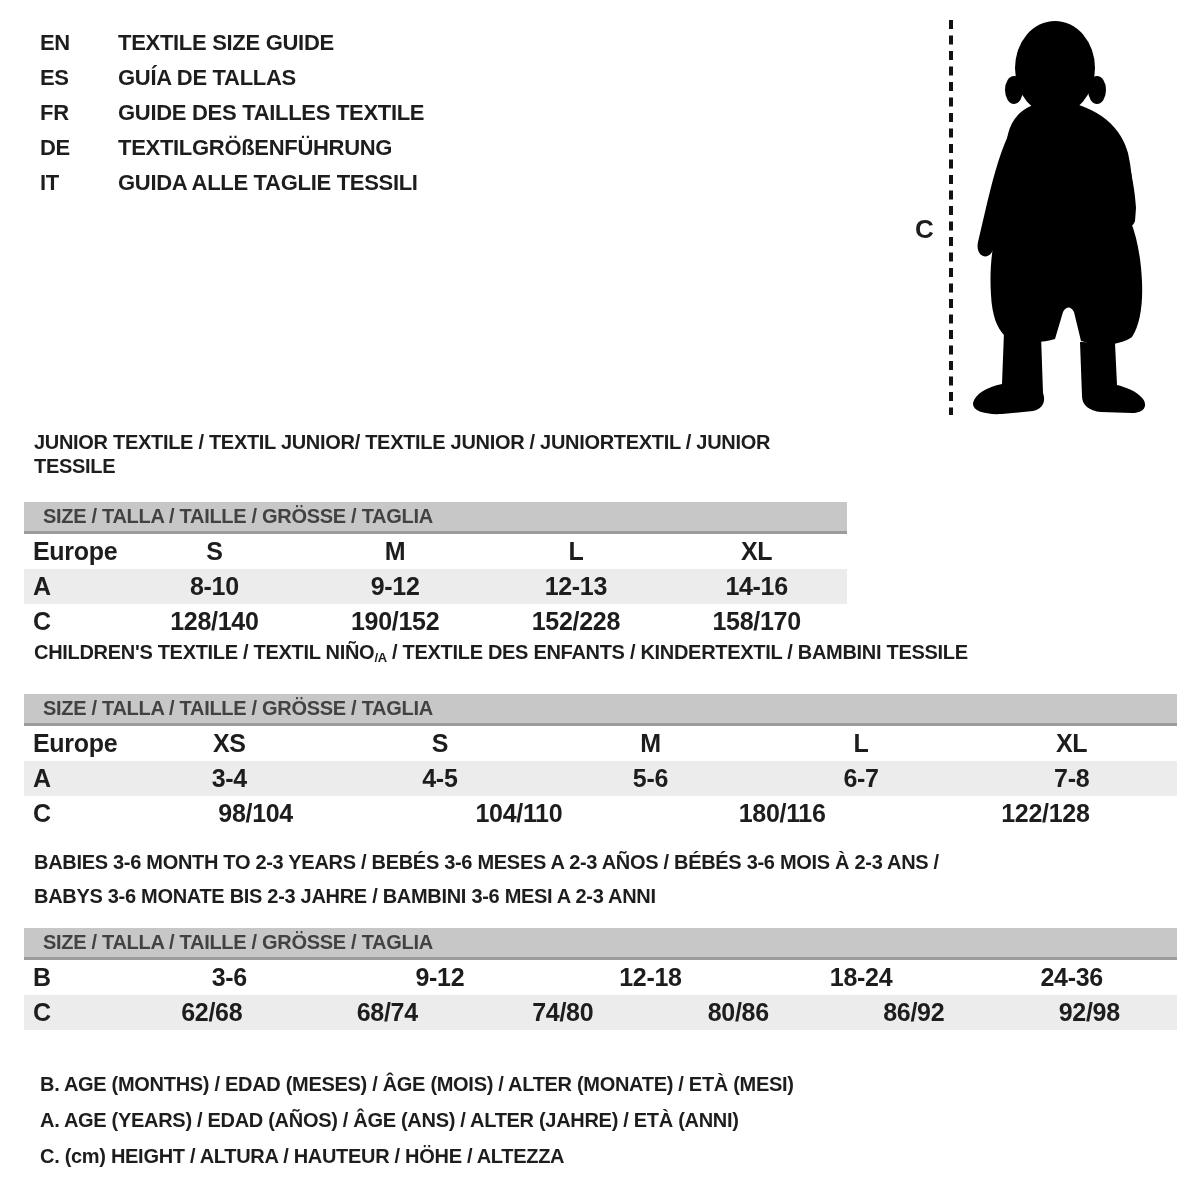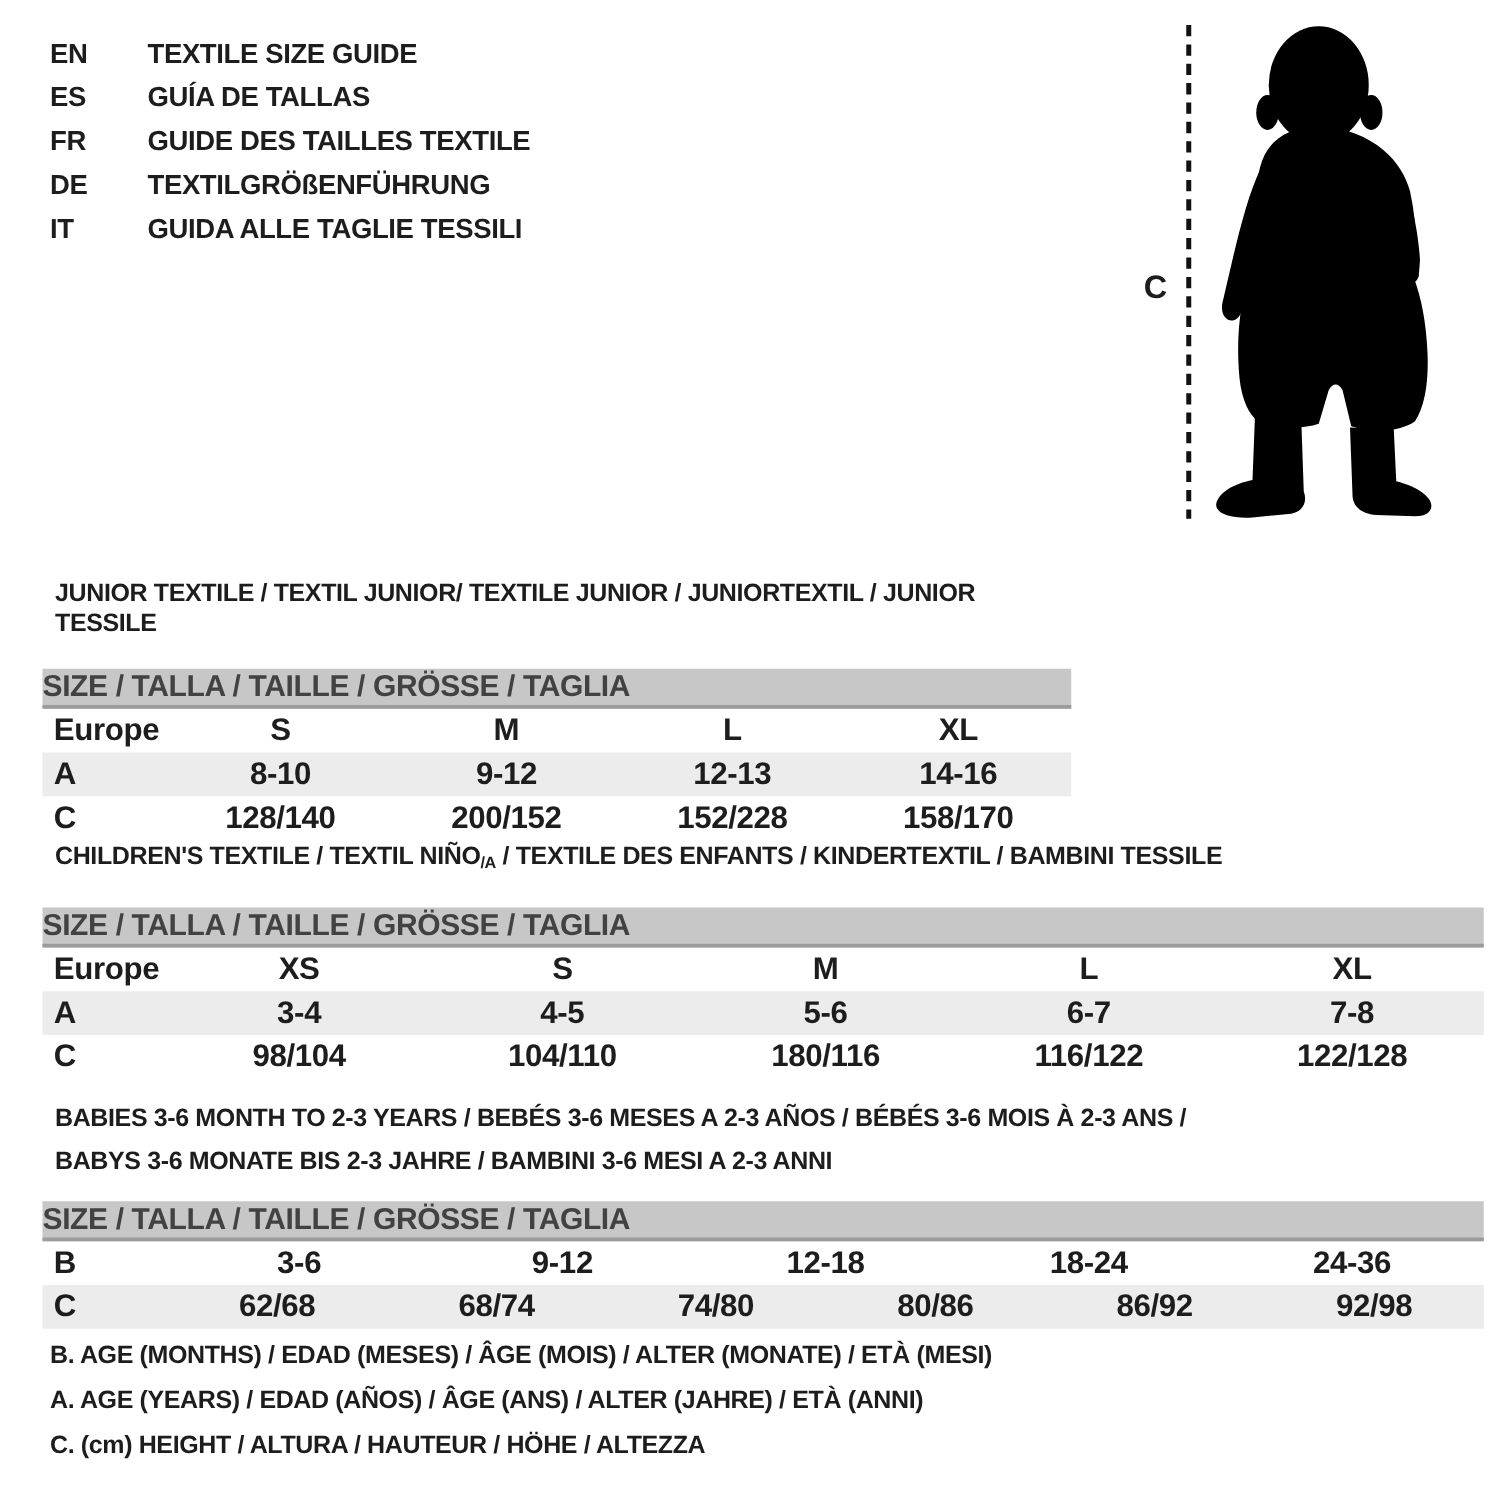--- a/index.html
+++ b/index.html
@@ -29,40 +29,40 @@
     font-size: 22px;
     line-height: 22px;
   }
 
   
   .figure-block { position: absolute; left: 905px; top: 10px; width: 245px; height: 412px; }
   .figure-block svg { position: absolute; left: 0; top: 0; }
   .c-label { position: absolute; left: 10px; top: 204px; font-size: 26px; }
 
   
-  .section { position: absolute; left: 34px; margin-top: 33px; }
+  .section { position: absolute; left: 24px; }
   .section-junior   { top: 430px; width: 823px; }
   .section-children { top: 640px; width: 1153px; }
   .section-babies   { top: 845px; width: 1153px; }
 
   .table-title {
     font-size: 20px;
     line-height: 24px;
     margin: 0 0 24px 10px;
   }
   .section-babies .table-title { line-height: 34px; margin: 0 0 15px 10px; }
   .title-sub { font-size: 13px; vertical-align: -3px; }
 
   .size-bar {
     height: 29px;
     line-height: 29px;
     background: #c7c7c7;
     border-bottom: 3px solid #9c9c9c;
-    padding-left: 0;
-    font-size: 24px;
+    padding-left: 19px;
+    font-size: 20px;
     color: #424242;
   }
 
   .t-row { display: flex; height: 35px; line-height: 35px; font-size: 25px; }
   .t-row.stripe { background: #ececec; }
   .t-label { width: 100px; padding-left: 9px; box-sizing: border-box; }
   .t-cell { flex: 1; text-align: center; }
 
   
   .legend-block { position: absolute; left: 40px; top: 1066px; font-size: 20px; line-height: 36px; }
@@ -124,21 +124,21 @@
     <div class="t-row stripe">
       <div class="t-label">A</div>
       <div class="t-cell">8-10</div>
       <div class="t-cell">9-12</div>
       <div class="t-cell">12-13</div>
       <div class="t-cell">14-16</div>
     </div>
     <div class="t-row">
       <div class="t-label">C</div>
       <div class="t-cell">128/140</div>
-      <div class="t-cell">200/152</div>
+      <div class="t-cell">190/152</div>
       <div class="t-cell">152/228</div>
       <div class="t-cell">158/170</div>
     </div>
   </div>
 
   <div class="section section-children">
     <h2 class="table-title"><span>CHILDREN'S TEXTILE / TEXTIL NIÑO</span><span class="title-sub">/A</span><span> / TEXTILE DES ENFANTS / KINDERTEXTIL / BAMBINI TESSILE</span></h2>
     <div class="size-bar">SIZE / TALLA / TAILLE / GRÖSSE / TAGLIA</div>
     <div class="t-row">
       <div class="t-label">Europe</div>
@@ -154,21 +154,20 @@
       <div class="t-cell">4-5</div>
       <div class="t-cell">5-6</div>
       <div class="t-cell">6-7</div>
       <div class="t-cell">7-8</div>
     </div>
     <div class="t-row">
       <div class="t-label">C</div>
       <div class="t-cell">98/104</div>
       <div class="t-cell">104/110</div>
       <div class="t-cell">180/116</div>
-      <div class="t-cell">116/122</div>
       <div class="t-cell">122/128</div>
     </div>
   </div>
 
   <div class="section section-babies">
     <h2 class="table-title">
         <span style="display:block">BABIES 3-6 MONTH TO 2-3 YEARS / BEBÉS 3-6 MESES A 2-3 AÑOS / BÉBÉS 3-6 MOIS À 2-3 ANS /</span>
         <span style="display:block">BABYS 3-6 MONATE BIS 2-3 JAHRE / BAMBINI 3-6 MESI A 2-3 ANNI</span>
       </h2>
     <div class="size-bar">SIZE / TALLA / TAILLE / GRÖSSE / TAGLIA</div>

